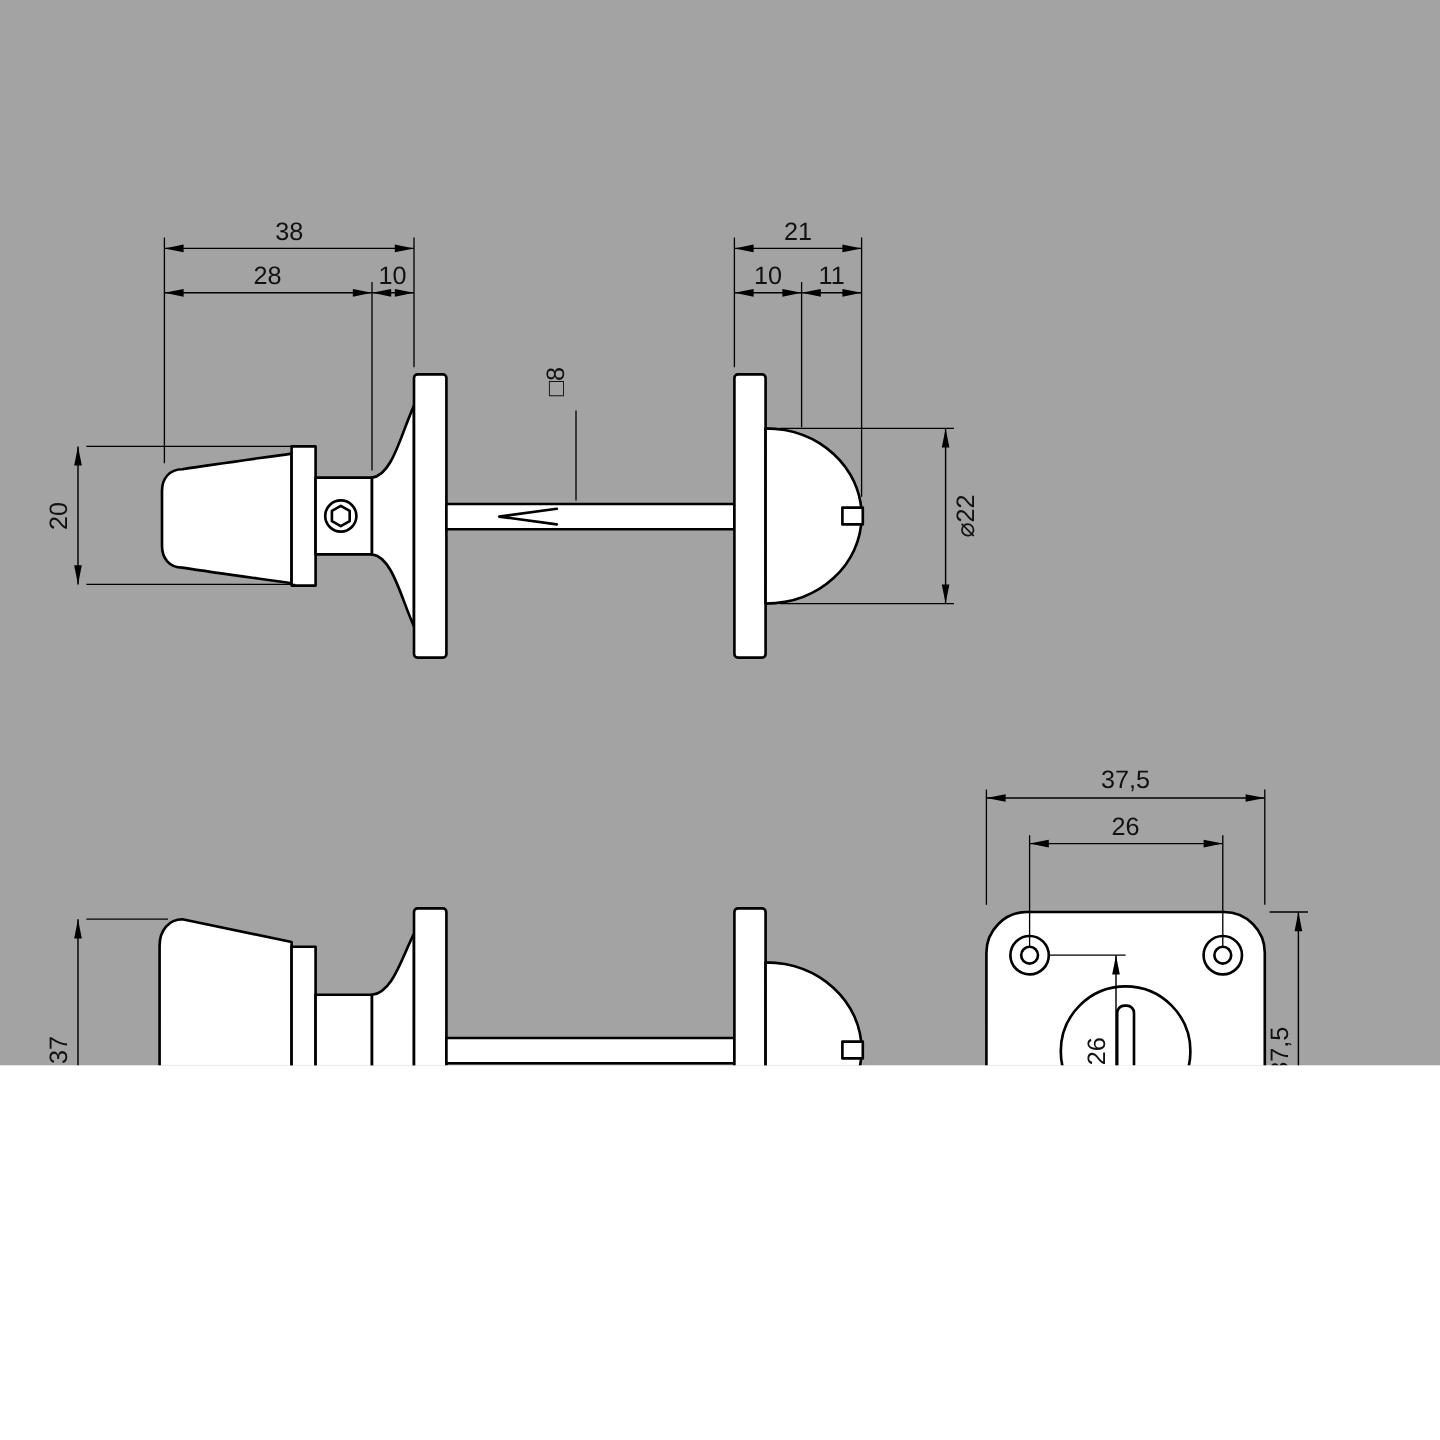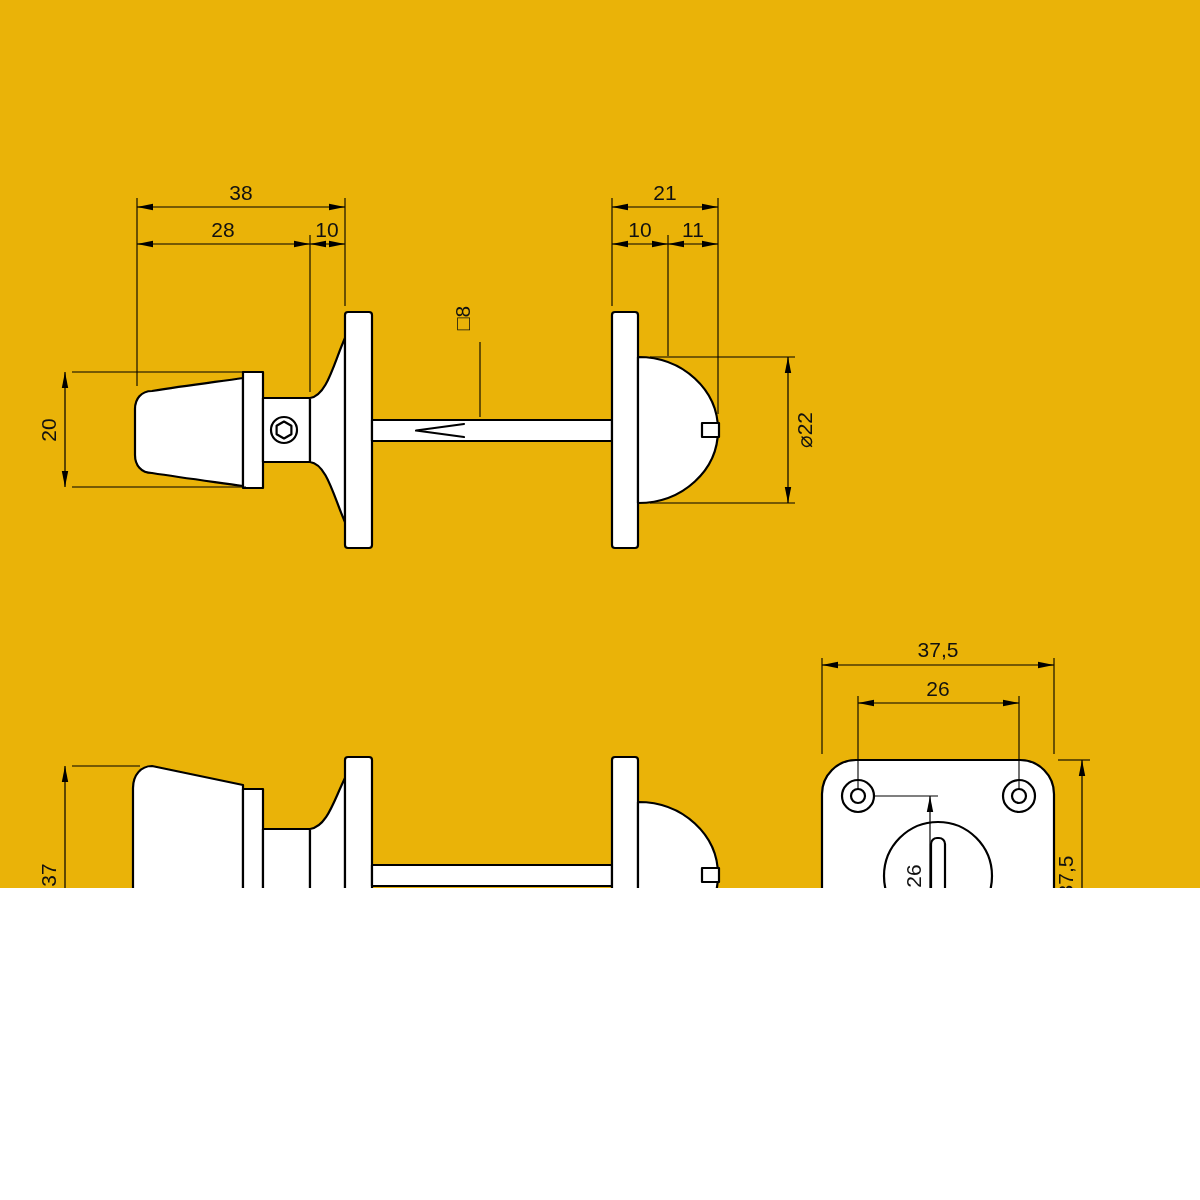--- a/index.html
+++ b/index.html
@@ -1,16 +1,16 @@
 <!DOCTYPE html>
 <html><head>
 <meta charset="utf-8">
 <style>
   html,body{margin:0;padding:0;background:#ffffff;}
-  .canvas{position:relative;width:1200px;height:888px;background:#eab308;overflow:hidden;text-align:center;}
+  .canvas{position:relative;width:1200px;height:888px;background:#a3a3a3;overflow:hidden;text-align:center;}
   svg{display:block;}
   
   .p{fill:#ffffff;stroke:#000000;stroke-width:2.2;stroke-linejoin:round;stroke-linecap:round;}
   .pn{fill:none;stroke:#000000;stroke-width:2.2;stroke-linejoin:round;stroke-linecap:round;}
   
   .dl{stroke:#000000;stroke-width:1.2;fill:none;}
   .el{stroke:#000000;stroke-width:1.1;fill:none;}
   
   .dt{font-family:"Liberation Sans","DejaVu Sans",sans-serif;font-size:21px;fill:#111111;text-anchor:middle;}
 </style>

